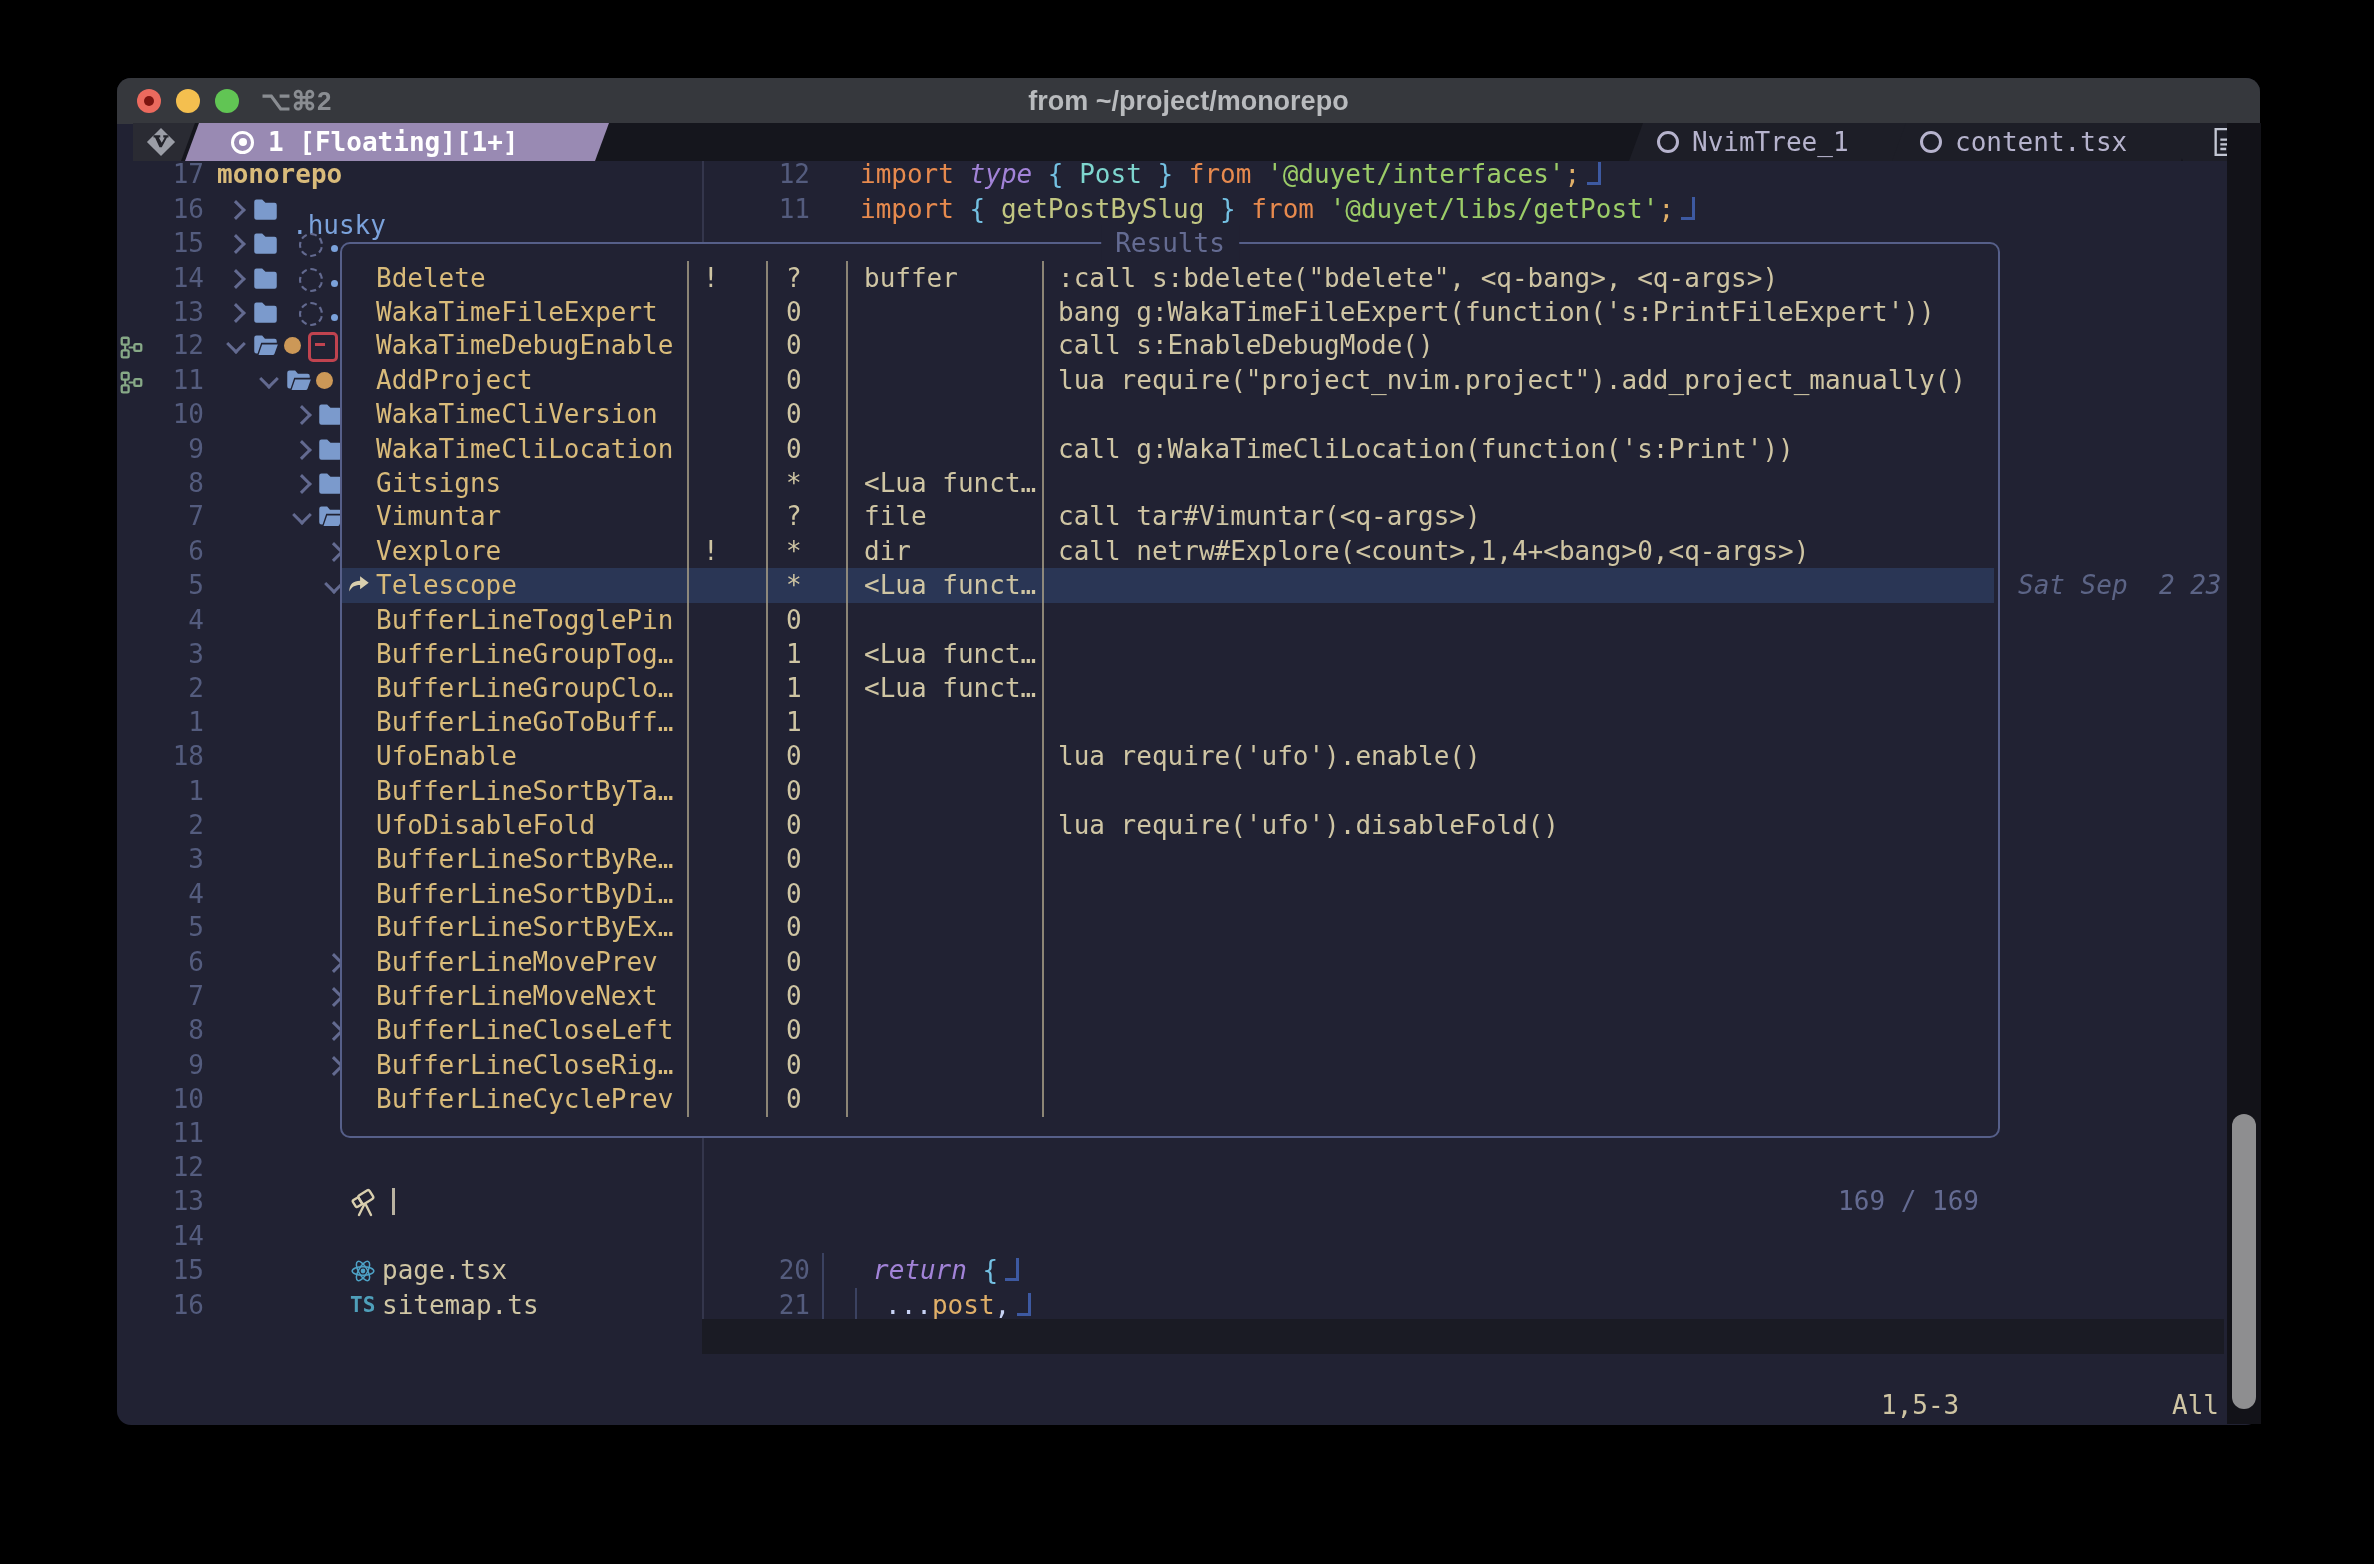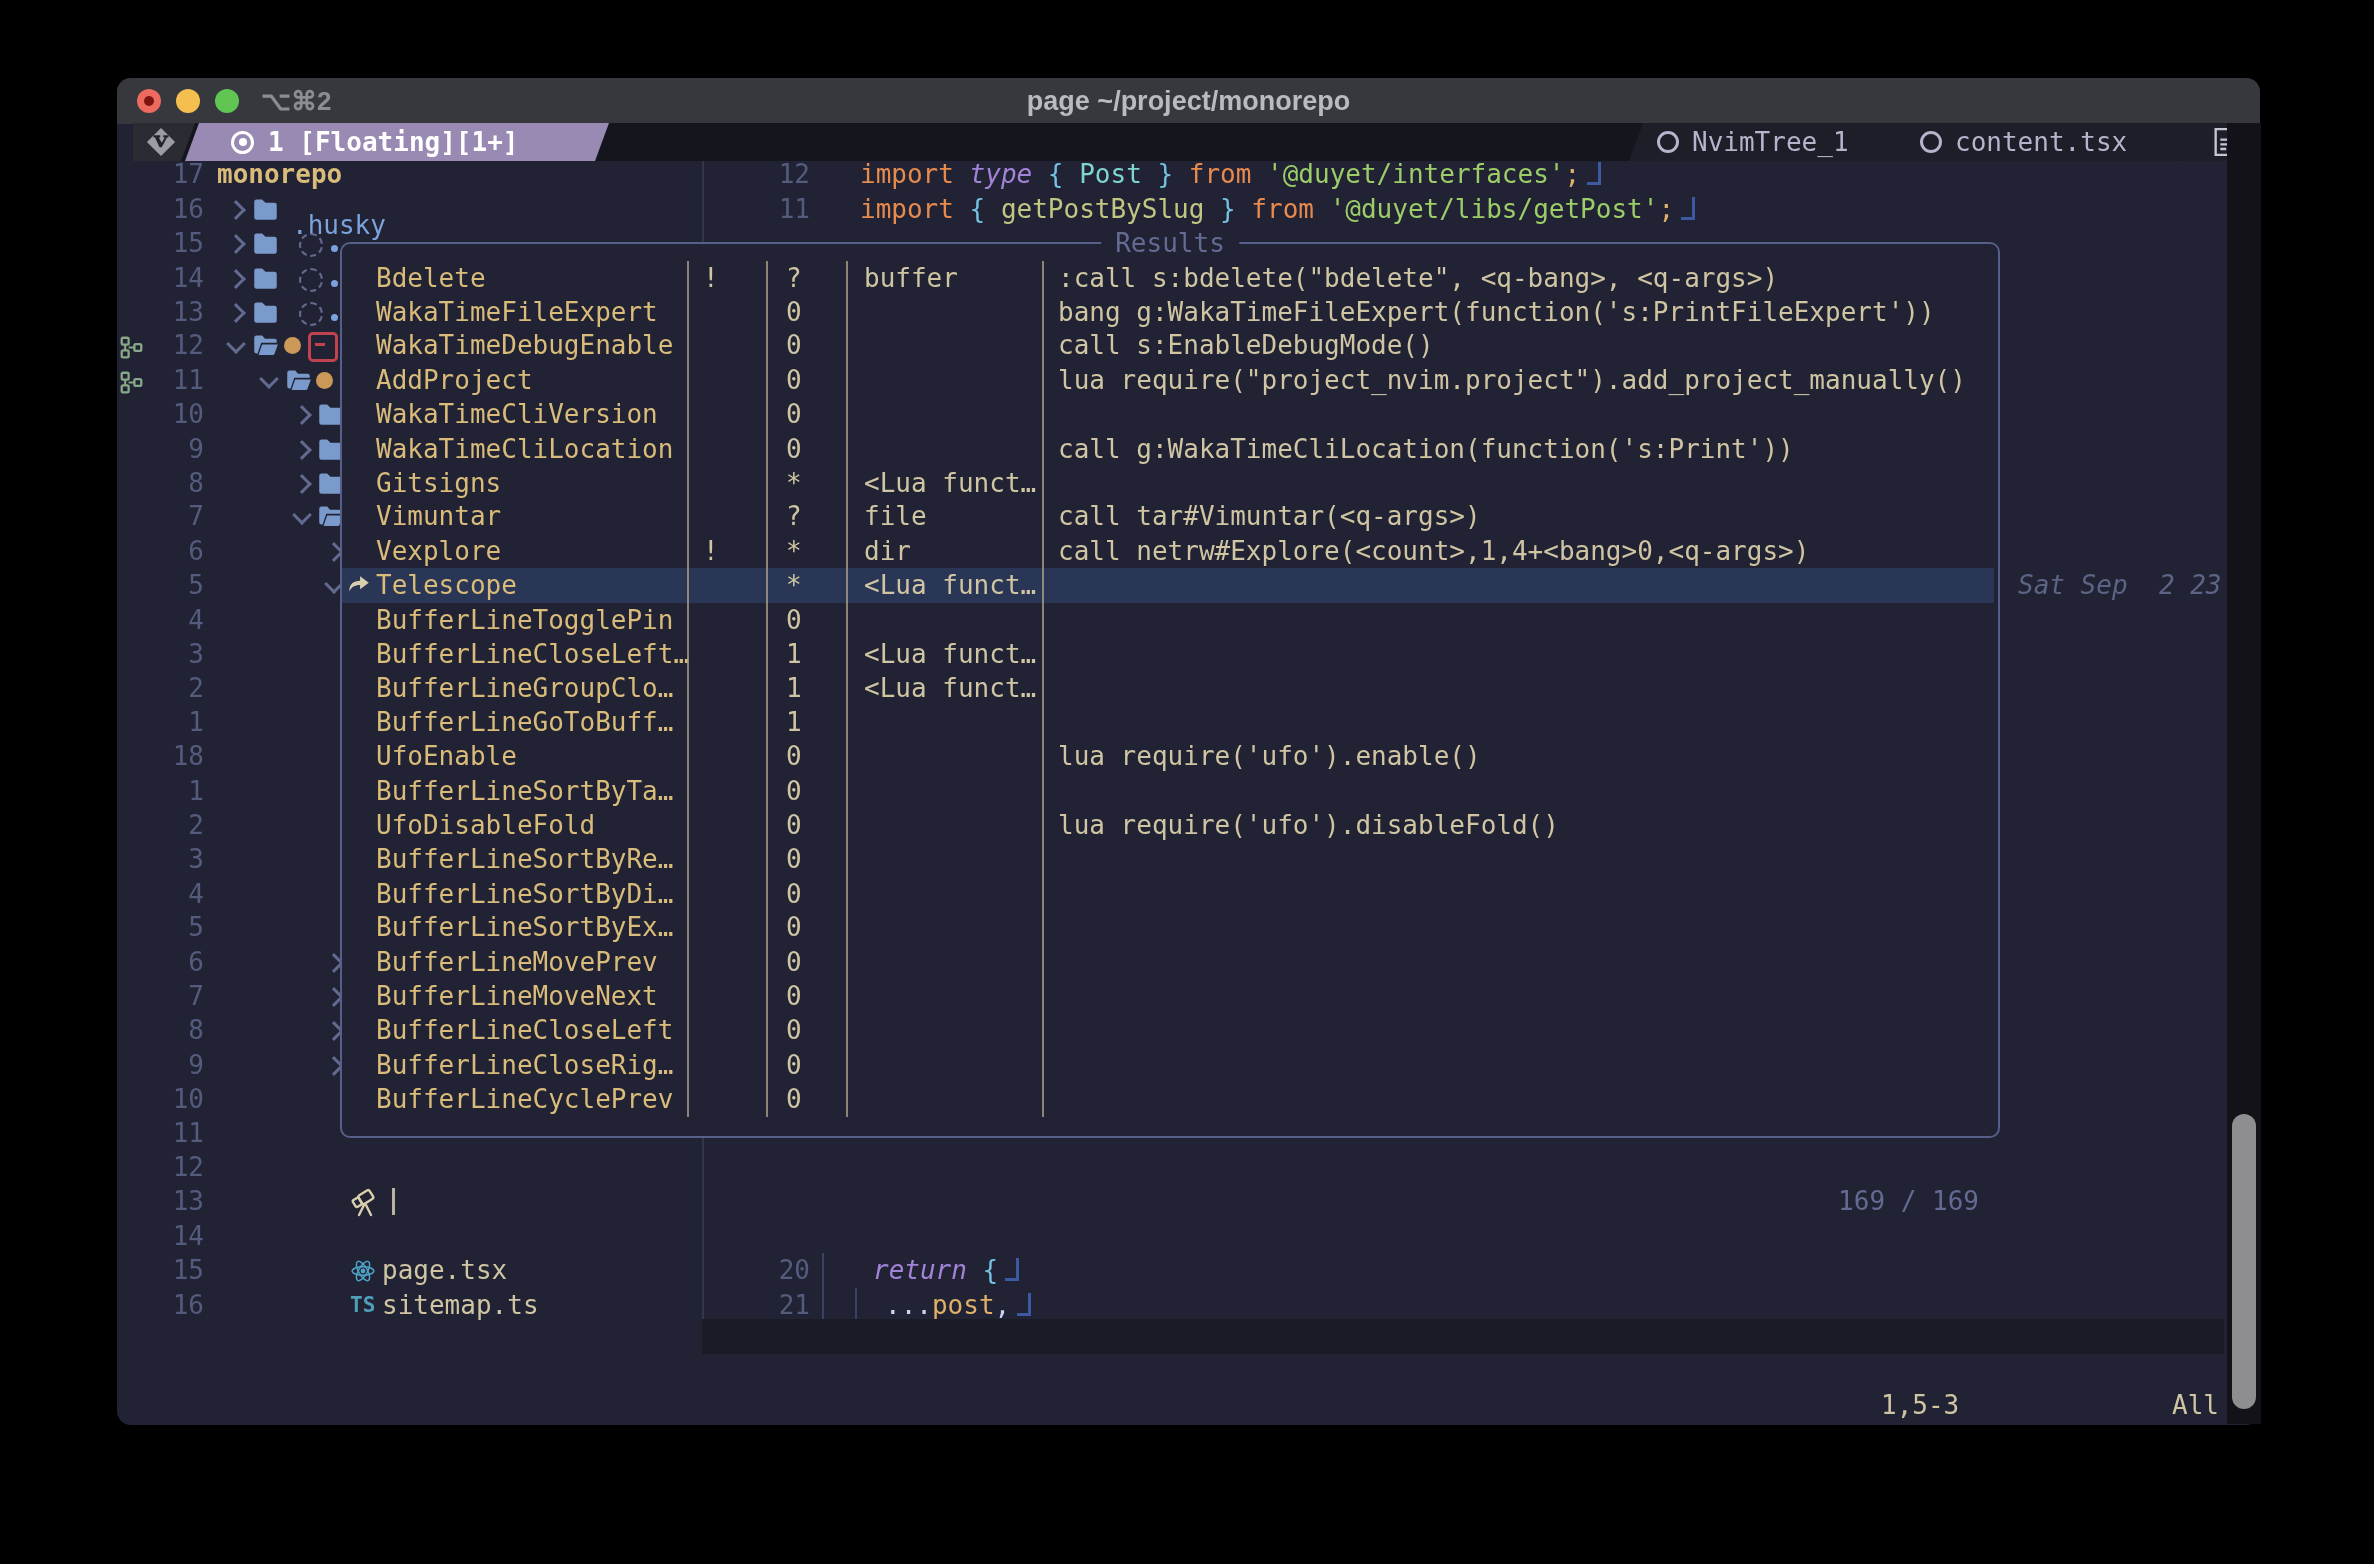--- a/index.html
+++ b/index.html
@@ -86,21 +86,21 @@
 <body>
 
 <div id="screen">
   <div class="abs" id="win"></div>
 
   <div class="abs" id="titlebar"></div>
   <div class="abs light" id="light-red" style="left:137px;background:var(--trafficRed);"></div>
   <div class="abs light" style="left:176px;background:var(--trafficYellow);"></div>
   <div class="abs light" style="left:215px;background:var(--trafficGreen);"></div>
   <div class="abs" id="tb-shortcut">⌥⌘2</div>
-  <div class="abs" id="tb-title">page ~/project/monorepo</div>
+  <div class="abs" id="tb-title">from ~/project/monorepo</div>
 
   <div class="abs" id="tabline">
     <div class="abs slantL" id="vim-badge">
       <svg width="30" height="30" style="position:absolute;left:13px;top:4px" viewBox="0 0 32 32">
         <path d="M16 1 31 16 16 31 1 16z" fill="#9a9da6"></path>
         <path d="M8 7h7v3h-2l4 7 4-7h-2V7h7v3h-2l-7 13h-3L8 10H6V7z" fill="#23242b" transform="scale(.8) translate(4,4)"></path>
       </svg>
     </div>
     <div class="abs slant" id="tab-active">
       <span class="ring-dot"></span>
@@ -266,21 +266,21 @@
       <div class="abs" style="left: 0px; top: 568px; width: 1996px; height: 35px; line-height: 35px;">
         <div class="res-cell c-name" style="left: 376px; top: 0px;">Telescope</div>
         <div class="res-cell c-val" style="left: 786px; top: 0px;">*</div>
         <div class="res-cell c-val" style="left: 864px; top: 0px;">&lt;Lua funct…</div>
       </div>
       <div class="abs" style="left: 0px; top: 603px; width: 1996px; height: 35px; line-height: 35px;">
         <div class="res-cell c-name" style="left: 376px; top: 0px;">BufferLineTogglePin</div>
         <div class="res-cell c-val" style="left: 786px; top: 0px;">0</div>
       </div>
       <div class="abs" style="left: 0px; top: 637px; width: 1996px; height: 35px; line-height: 35px;">
-        <div class="res-cell c-name" style="left: 376px; top: 0px;">BufferLineCloseLeft…</div>
+        <div class="res-cell c-name" style="left: 376px; top: 0px;">BufferLineGroupTog…</div>
         <div class="res-cell c-val" style="left: 786px; top: 0px;">1</div>
         <div class="res-cell c-val" style="left: 864px; top: 0px;">&lt;Lua funct…</div>
       </div>
       <div class="abs" style="left: 0px; top: 671px; width: 1996px; height: 35px; line-height: 35px;">
         <div class="res-cell c-name" style="left: 376px; top: 0px;">BufferLineGroupClo…</div>
         <div class="res-cell c-val" style="left: 786px; top: 0px;">1</div>
         <div class="res-cell c-val" style="left: 864px; top: 0px;">&lt;Lua funct…</div>
       </div>
       <div class="abs" style="left: 0px; top: 705px; width: 1996px; height: 35px; line-height: 35px;">
         <div class="res-cell c-name" style="left: 376px; top: 0px;">BufferLineGoToBuff…</div>

